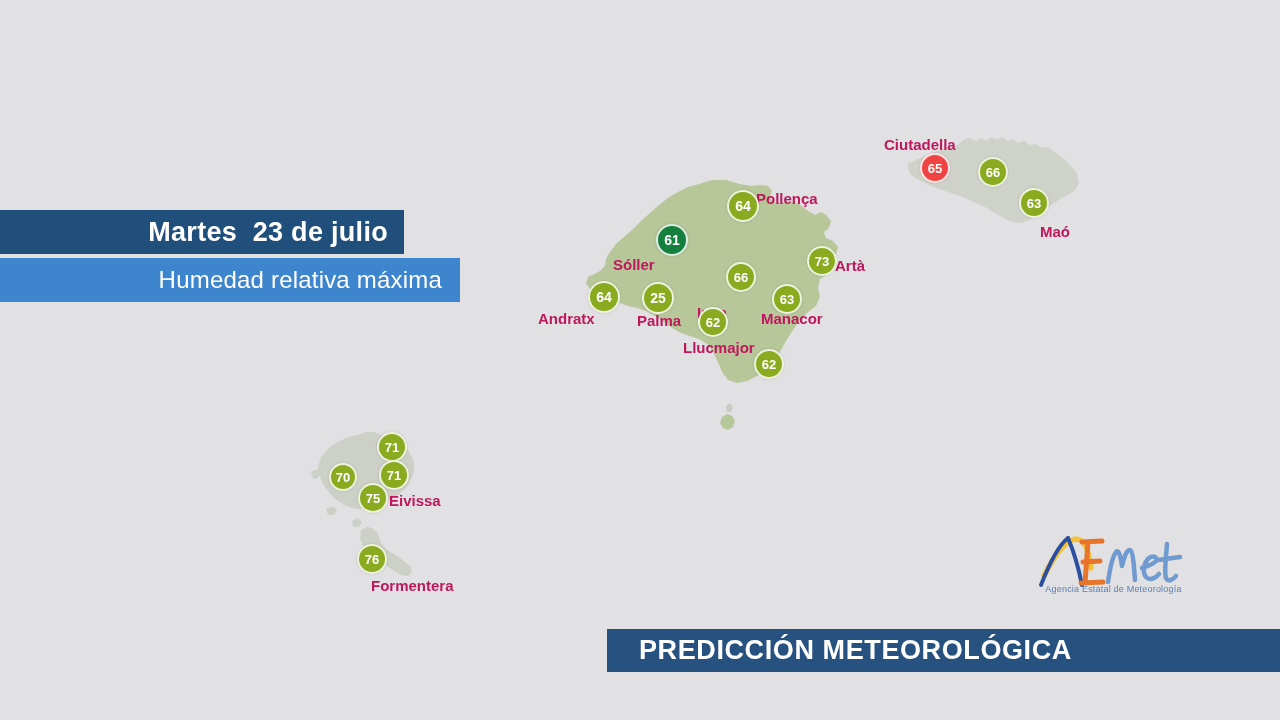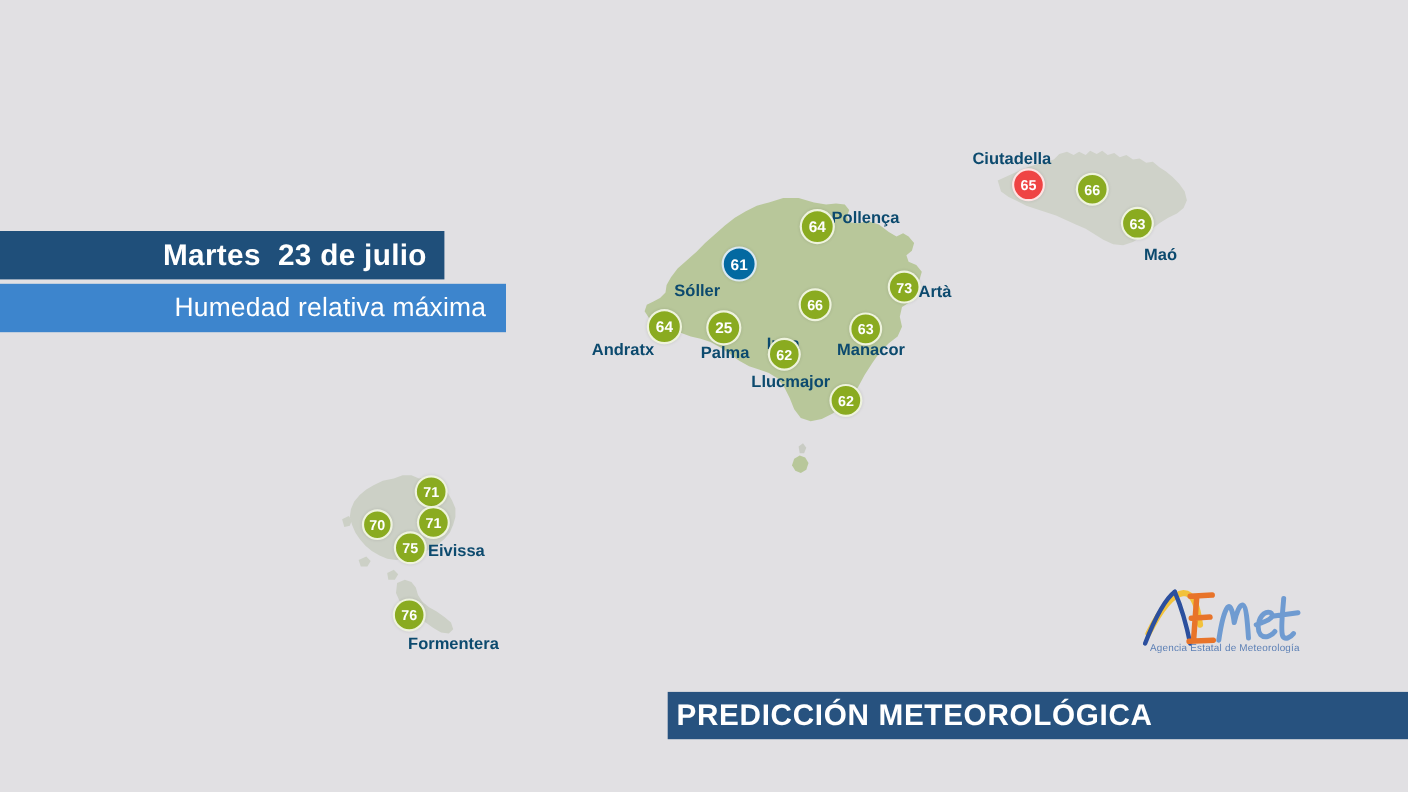--- a/index.html
+++ b/index.html
@@ -32,21 +32,21 @@
   .bar-sub .txt {
     color:#ffffff; font-size:24px; font-weight:normal;
     letter-spacing:0.2px; white-space:pre;
   }
 
   
   .banner {
     position:absolute; left:607px; top:629px; width:673px; height:43px;
     background:#27527f;
     display:flex; align-items:center;
-    padding-left:8px;
+    padding-left:32px;
   }
   .banner .txt {
     color:#ffffff; font-size:27px; font-weight:bold; letter-spacing:0.6px;
   }
 
   
   .map-svg { position:absolute; left:0; top:0; width:1280px; height:720px; }
 
   
   .marker {
@@ -54,21 +54,21 @@
     border-radius:50%;
     background:#83a川;
     display:flex; align-items:center; justify-content:center;
     color:#ffffff; font-weight:bold;
     border:2px solid rgba(255,255,255,0.85);
     box-shadow:0 0 3px rgba(0,0,0,0.12);
   }
 
   .city-label {
     position:absolute;
-    color:#0c4a6e;
+    color:#be185d;
     font-size:15px;
     font-weight:bold;
     white-space:nowrap;
     text-align:center;
   }
 
   
   .logo { position:absolute; left:1036px; top:530px; width:150px; height:66px; }
   .logo-sub {
     position:absolute; left:1031px; top:584px; width:165px;
@@ -126,21 +126,21 @@
     <span class="txt">Martes  23 de julio</span>
   </div>
   <div class="bar-sub">
     <span class="txt">Humedad relativa máxima</span>
   </div>
 
   <div id="markers-layer">
       <div class="city-label" style="left: 756px; top: 190px;">Pollença</div>
       <div class="marker" title="Pollença: 64%" style="width: 32px; height: 32px; left: 727px; top: 190px; background: rgb(138, 171, 32); font-size: 14px;">64</div>
       <div class="city-label" style="left: 613px; top: 256px;">Sóller</div>
-      <div class="marker" title="Sóller: 61%" style="width: 32px; height: 32px; left: 656px; top: 224px; background: #0369a1; font-size: 14px;">61</div>
+      <div class="marker" title="Sóller: 61%" style="width: 32px; height: 32px; left: 656px; top: 224px; background: #15803d; font-size: 14px;">61</div>
       <div class="city-label" style="left: 697px; top: 256px; margin-top: 48px;">Inca</div>
       <div class="marker" title="Inca: 66%" style="width: 30px; height: 30px; left: 726px; top: 262px; background: rgb(138, 171, 32); font-size: 13px;">66</div>
       <div class="city-label" style="left: 835px; top: 257px;">Artà</div>
       <div class="marker" title="Artà: 73%" style="width: 30px; height: 30px; left: 807px; top: 246px; background: rgb(138, 171, 32); font-size: 13px;">73</div>
       <div class="city-label" style="left: 538px; top: 310px;">Andratx</div>
       <div class="marker" title="Andratx: 64%" style="width: 32px; height: 32px; left: 588px; top: 281px; background: rgb(138, 171, 32); font-size: 14px;">64</div>
       <div class="city-label" style="left: 637px; top: 312px;">Palma</div>
       <div class="marker" title="Palma: 59%" style="width: 32px; height: 32px; left: 642px; top: 282px; background: rgb(138, 171, 32); font-size: 14px;">25</div>
       <div class="city-label" style="left: 761px; top: 310px;">Manacor</div>
       <div class="marker" title="Manacor: 63%" style="width: 30px; height: 30px; left: 772px; top: 284px; background: rgb(138, 171, 32); font-size: 13px;">63</div>

